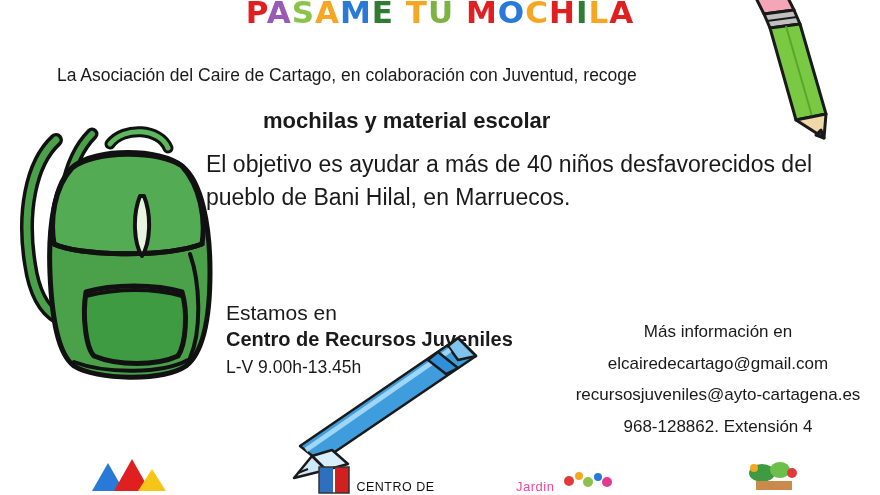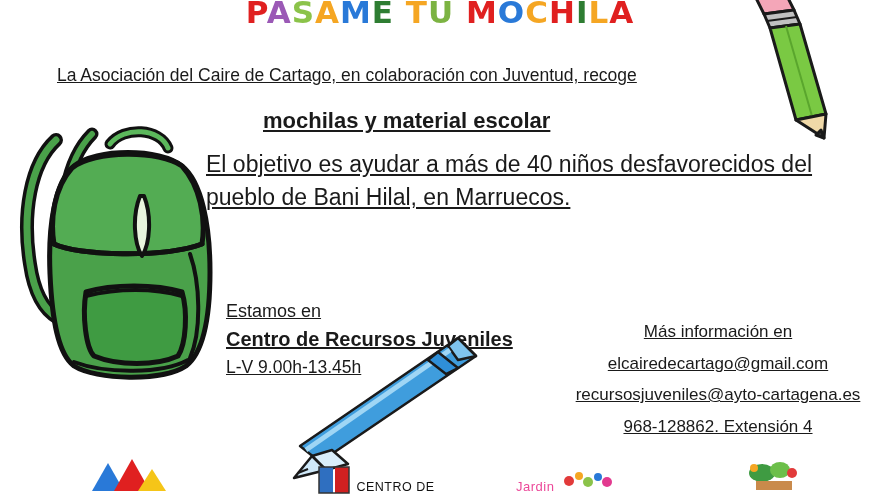--- a/index.html
+++ b/index.html
@@ -37,21 +37,20 @@
   }
   #title span {
     font-family: "DejaVu Sans", sans-serif;
     font-weight: bold;
   }
 
   
   .txt {
     position: absolute;
     line-height: 1.45;
-    text-decoration: underline;
   }
   #line-intro {
     left: 57px;
     top: 63px;
     font-size: 17.5px;
     width: 680px;
   }
   #line-bold-items {
     left: 263px;
     top: 105px;
@@ -66,21 +65,21 @@
   }
   #para-colabora {
     left: 300px;
     top: 230px;
     width: 560px;
     font-size: 17.5px;
   }
   #estamos-en {
     left: 226px;
     top: 298px;
-    font-size: 18px;
+    font-size: 21px;
   }
   #centro-recursos {
     left: 226px;
     top: 325px;
     font-size: 20px;
     font-weight: bold;
   }
   #horario {
     left: 226px;
     top: 355px;

